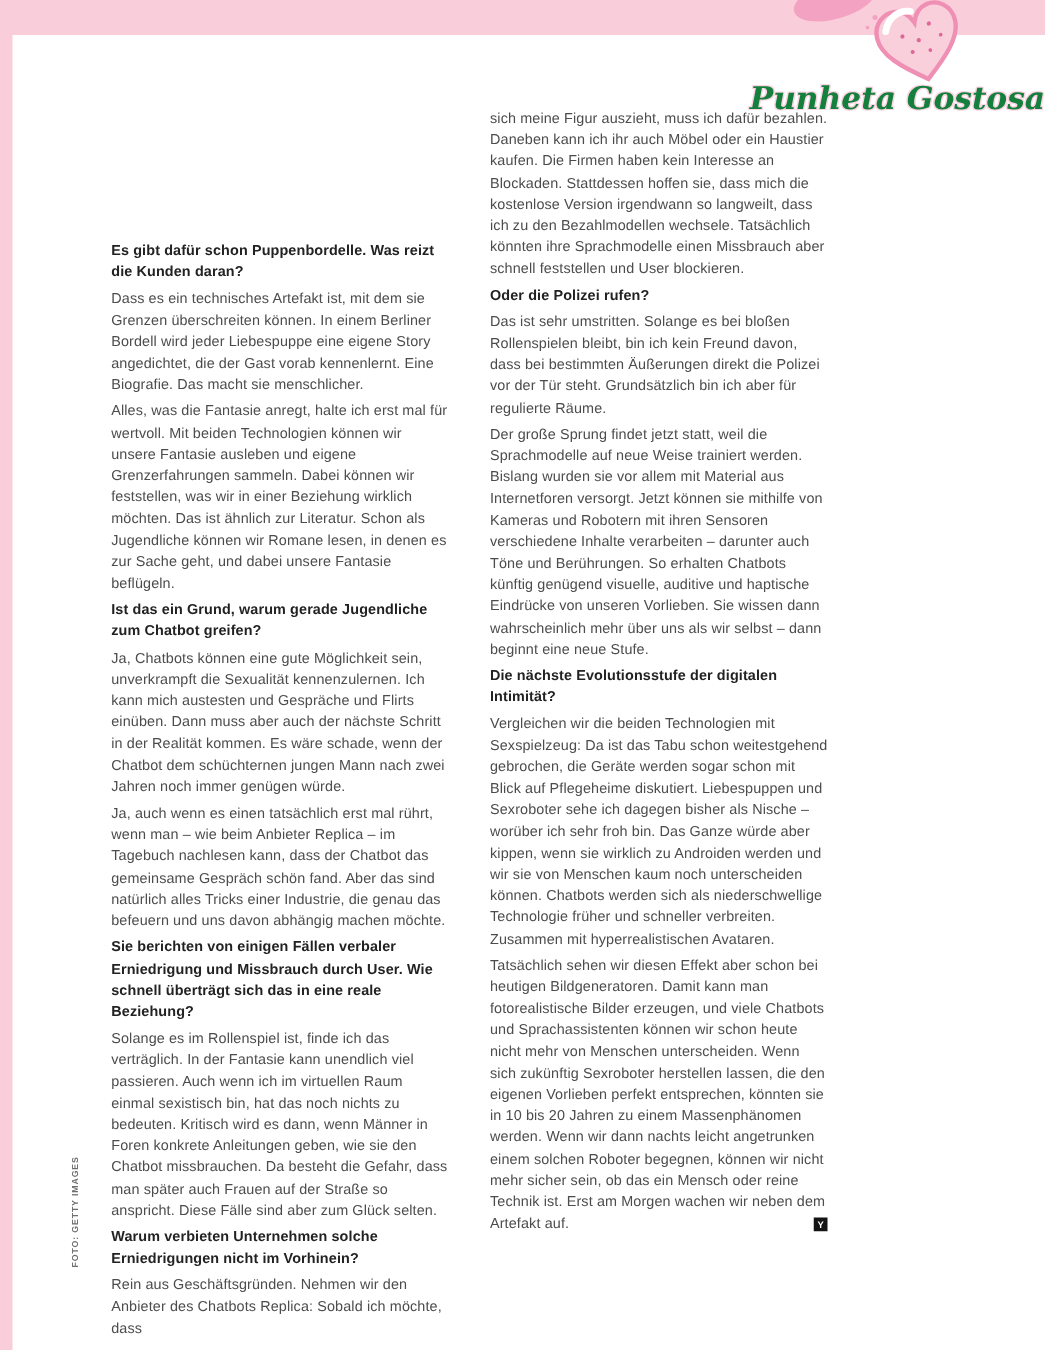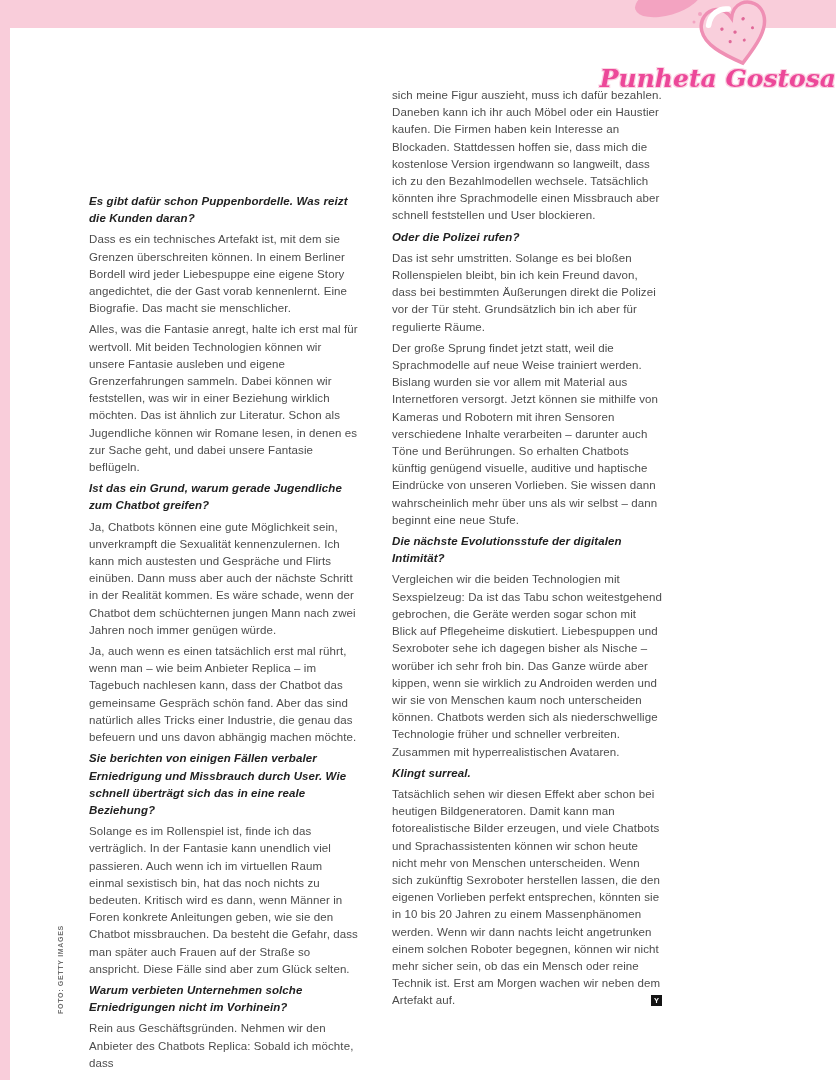--- a/index.html
+++ b/index.html
@@ -33,21 +33,20 @@
     line-height: 17.2px;
     color: #4c4c4c;
     letter-spacing: 0.1px;
     text-align: left;
   }
   .column p { margin: 4px; }
   .column-left { padding-top: 106px; }
   p.question {
     font-weight: bold;
     color: #222222;
-    font-style: italic;
   }
   .end-mark {
     float: right;
     width: 11px; height: 11px;
     background: #141414;
     color: #ffffff;
     font-size: 7.5px;
     font-weight: bold;
     text-align: center;
     line-height: 11px;
@@ -75,21 +74,21 @@
     top: -12px; right: 30px;
   }
   .wm-text {
     position: absolute;
     top: 64px; right: 0px;
     font-family: "DejaVu Serif", serif;
     font-style: italic;
     font-weight: bold;
     font-size: 25px;
     white-space: nowrap;
-    color: #ec4899;
+    color: #15803d;
     text-shadow:
       1px 1px 0 #fbd3e2, -1px -1px 0 #fbd3e2,
       1px -1px 0 #fbd3e2, -1px 1px 0 #fbd3e2;
   }
 </style>
 </head>
 <body>
 
 <div class="page">
 
@@ -128,20 +127,19 @@
         <p class="question">Warum verbieten Unternehmen solche Erniedrigungen nicht im Vorhinein?</p>
         <p class="answer">Rein aus Geschäftsgründen. Nehmen wir den Anbieter des Chatbots Replica: Sobald ich möchte, dass</p>
       </div>
     <div class="column column-right">
         <p class="answer">sich meine Figur auszieht, muss ich dafür bezahlen. Daneben kann ich ihr auch Möbel oder ein Haustier kaufen. Die Firmen haben kein Interesse an Blockaden. Stattdessen hoffen sie, dass mich die kostenlose Version irgendwann so langweilt, dass ich zu den Bezahlmodellen wechsele. Tatsächlich könnten ihre Sprachmodelle einen Missbrauch aber schnell feststellen und User blockieren.</p>
         <p class="question">Oder die Polizei rufen?</p>
         <p class="answer">Das ist sehr umstritten. Solange es bei bloßen Rollenspielen bleibt, bin ich kein Freund davon, dass bei bestimmten Äußerungen direkt die Polizei vor der Tür steht. Grundsätzlich bin ich aber für regulierte Räume.</p>
         <p class="answer">Der große Sprung findet jetzt statt, weil die Sprachmodelle auf neue Weise trainiert werden. Bislang wurden sie vor allem mit Material aus Internetforen versorgt. Jetzt können sie mithilfe von Kameras und Robotern mit ihren Sensoren verschiedene Inhalte verarbeiten – darunter auch Töne und Berührungen. So erhalten Chatbots künftig genügend visuelle, auditive und haptische Eindrücke von unseren Vorlieben. Sie wissen dann wahrscheinlich mehr über uns als wir selbst – dann beginnt eine neue Stufe.</p>
         <p class="question">Die nächste Evolutionsstufe der digitalen Intimität?</p>
         <p class="answer">Vergleichen wir die beiden Technologien mit Sexspielzeug: Da ist das Tabu schon weitestgehend gebrochen, die Geräte werden sogar schon mit Blick auf Pflegeheime diskutiert. Liebespuppen und Sexroboter sehe ich dagegen bisher als Nische – worüber ich sehr froh bin. Das Ganze würde aber kippen, wenn sie wirklich zu Androiden werden und wir sie von Menschen kaum noch unterscheiden können. Chatbots werden sich als niederschwellige Technologie früher und schneller verbreiten. Zusammen mit hyperrealistischen Avataren.</p>
-        <p class="question">Klingt surreal.</p>
         <p class="answer">Tatsächlich sehen wir diesen Effekt aber schon bei heutigen Bildgeneratoren. Damit kann man fotorealistische Bilder erzeugen, und viele Chatbots und Sprachassistenten können wir schon heute nicht mehr von Menschen unterscheiden. Wenn sich zukünftig Sexroboter herstellen lassen, die den eigenen Vorlieben perfekt entsprechen, könnten sie in 10 bis 20 Jahren zu einem Massenphänomen werden. Wenn wir dann nachts leicht angetrunken einem solchen Roboter begegnen, können wir nicht mehr sicher sein, ob das ein Mensch oder reine Technik ist. Erst am Morgen wachen wir neben dem Artefakt auf.<span class="end-mark">Y</span></p>
       </div>
   </div>
 
   <div class="photo-credit">FOTO: GETTY IMAGES</div>
 
 </div>
 
 </body></html>

